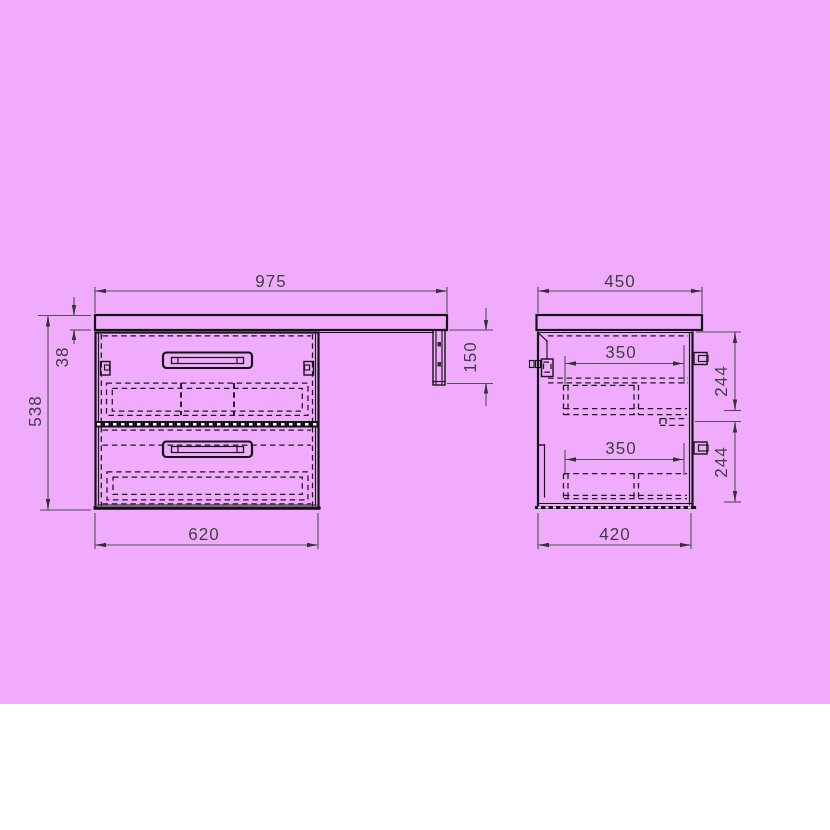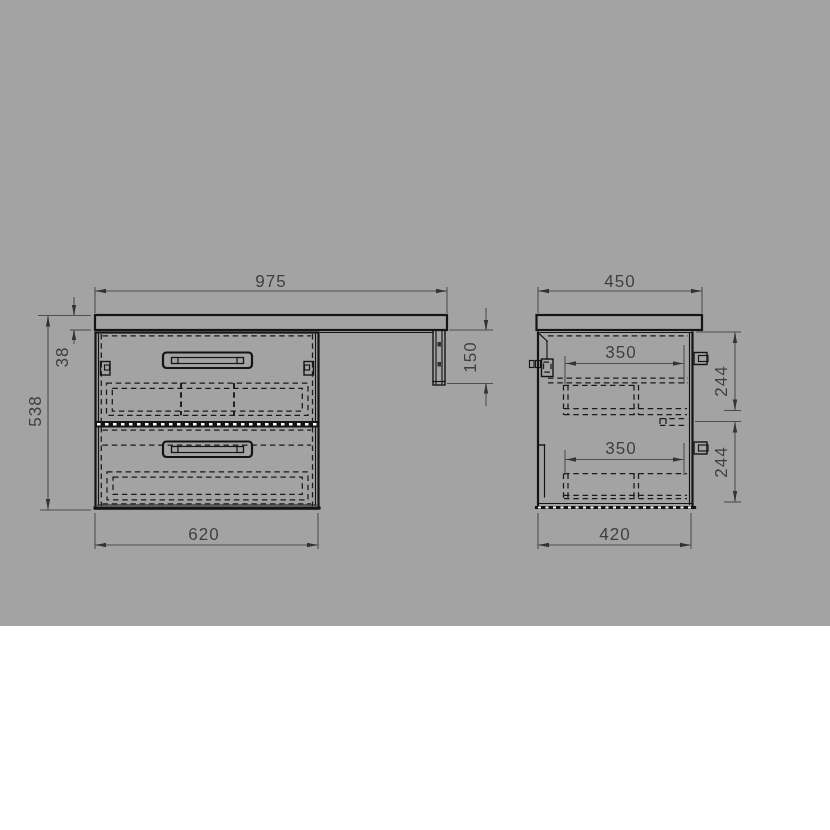--- a/index.html
+++ b/index.html
@@ -1,16 +1,16 @@
 <!DOCTYPE html>
 <html><head>
 <meta charset="utf-8">
 <style>
   html,body{margin:0;padding:0;background:#ffffff;}
-  .stage{position:relative;width:830px;height:626px;background:#a3a3a3;overflow:hidden;}
+  .stage{position:relative;width:830px;height:704px;background:#f0abfc;overflow:hidden;}
   svg{display:block;}
   .obj{stroke:#141414;fill:none;stroke-width:2.2;stroke-linecap:square;}
   .obj-thin{stroke:#141414;fill:none;stroke-width:1.15;stroke-linecap:square;}
   .obj-med{stroke:#141414;fill:none;stroke-width:1.4;stroke-linecap:square;}
   .obj-thick{stroke:#141414;fill:none;stroke-width:3.2;stroke-linecap:square;}
   .dash{stroke:#1a1a1a;fill:none;stroke-width:1.25;stroke-dasharray:5.5 3.8;stroke-linecap:butt;}
   .dash-bold{stroke:#1a1a1a;fill:none;stroke-width:1.9;stroke-dasharray:5.5 3.8;}
   .dim{stroke:#4f4f4f;fill:none;stroke-width:1.1;stroke-linecap:butt;}
   .arr{fill:#333333;stroke:none;}
   .dimtxt{font-family:"Liberation Sans","DejaVu Sans",sans-serif;font-size:17px;letter-spacing:1px;fill:#3f3f3f;}

